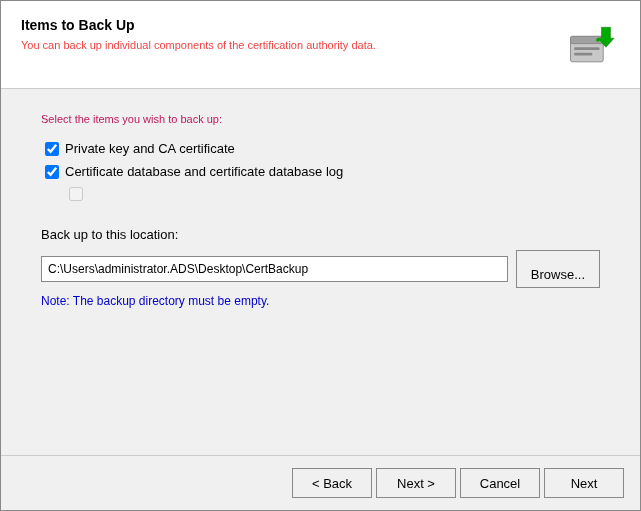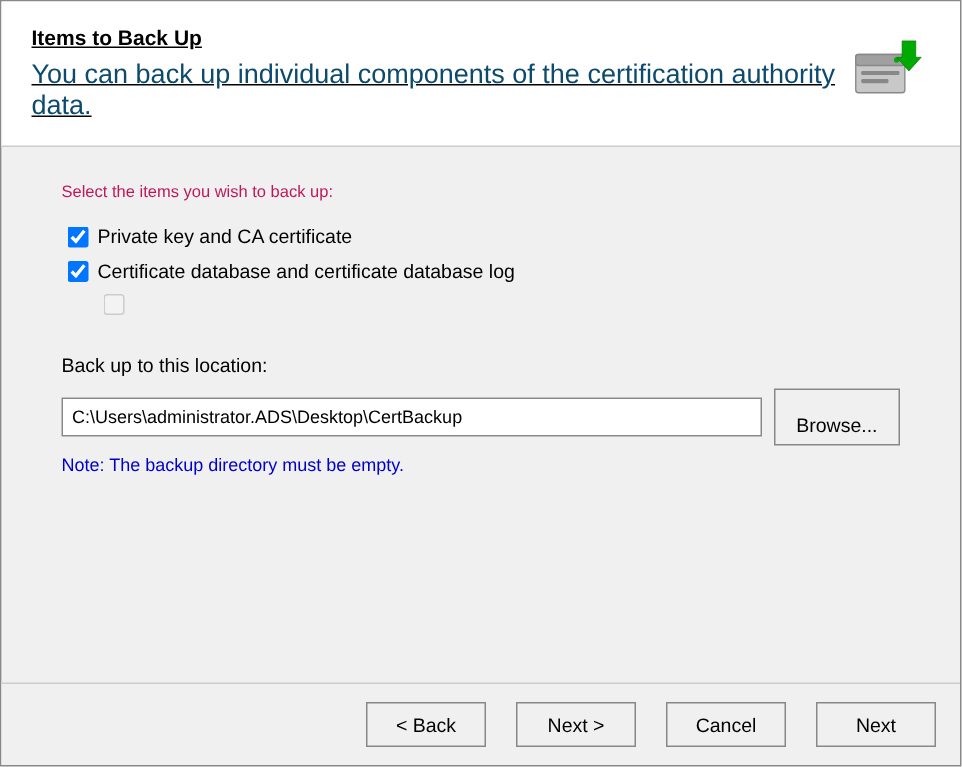--- a/index.html
+++ b/index.html
@@ -61,37 +61,36 @@
       flex-direction: column;
       background: #f0f0f0;
     }
 
     .header-section {
       background: white;
       padding: 16px 20px;
       display: flex;
       align-items: flex-start;
       border-bottom: 1px solid #ccc;
-      text-decoration: underline;
     }
 
     .header-text {
       flex: 1;
     }
 
     .header-title {
       font-size: 14px;
       font-weight: bold;
       color: #000;
       margin-bottom: 6px;
     }
 
     .header-subtitle {
-      font-size: 18px;
-      color: #0c4a6e;
+      font-size: 11px;
+      color: #ef4444;
     }
 
     .header-icon {
       width: 60px;
       height: 55px;
       display: flex;
       align-items: center;
       justify-content: center;
       flex-shrink: 0;
     }
@@ -189,21 +188,21 @@
     .note-text {
       font-size: 12px;
       color: #0000cc;
       margin-top: 6px;
     }
 
     .button-bar {
       padding: 12px 16px;
       display: flex;
       justify-content: flex-end;
-      gap: 20px;
+      gap: 4px;
       border-top: 1px solid #ccc;
       background: #f0f0f0;
       flex-shrink: 0;
     }
 
     .nav-button {
       height: 30px;
       min-width: 80px;
       padding: 0 16px;
       background: #f0f0f0;

